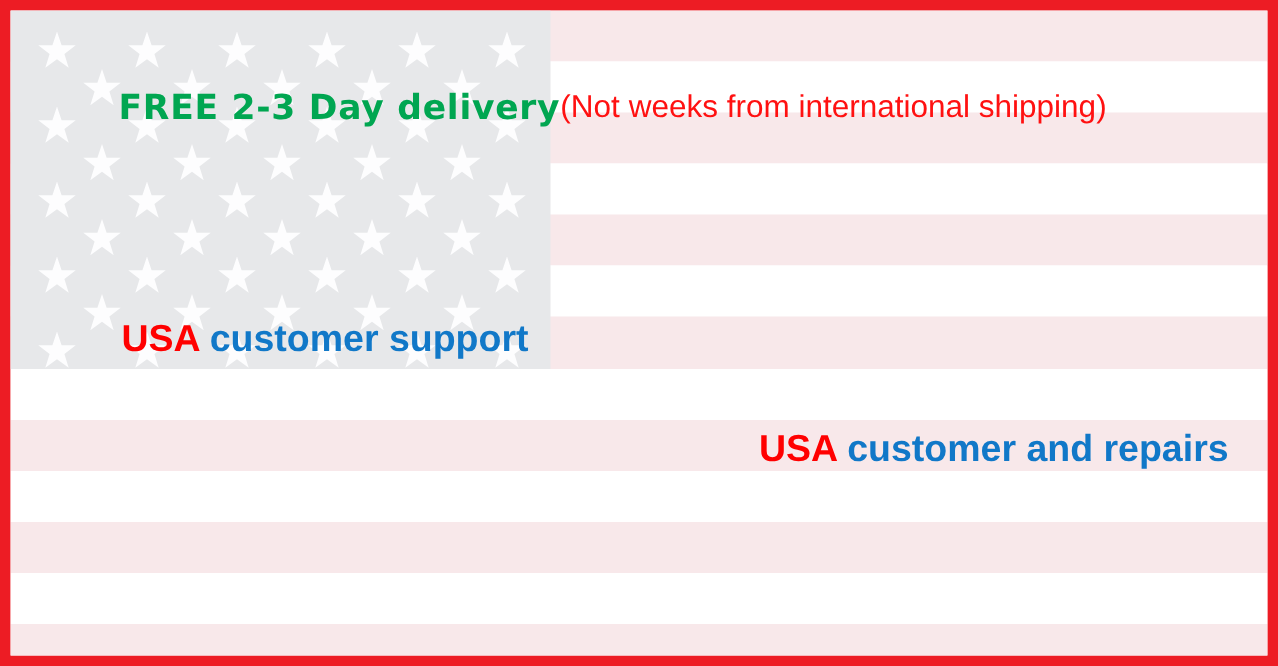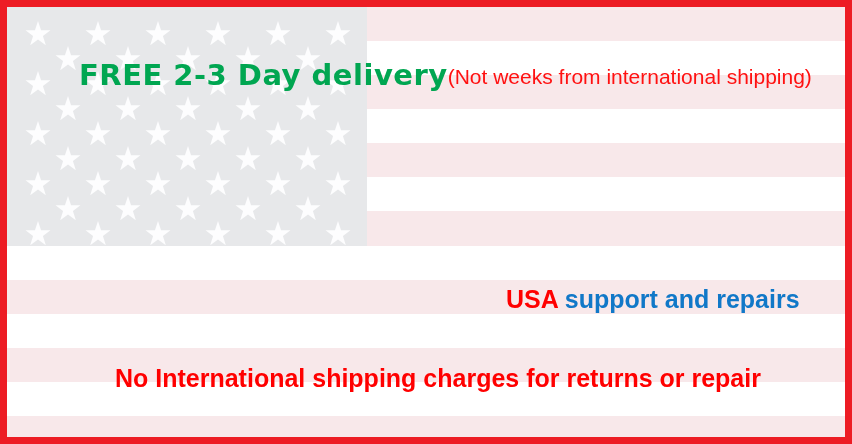--- a/index.html
+++ b/index.html
@@ -73,21 +73,21 @@
     line-height: 1;
   }
 
   
   #line-delivery {
     left: 72px;
     top: 54px;
   }
   #line-delivery .seg-free {
     font-family: "DejaVu Sans", sans-serif;
-    font-size: 29px;
+    font-size: 23px;
     font-weight: bold;
     letter-spacing: 0.5px;
     color: #00A651;
   }
   #line-delivery .seg-note {
     font-family: "Liberation Sans", sans-serif;
     font-size: 21px;
     font-weight: normal;
     color: #FF1111;
     vertical-align: 1px;
@@ -213,21 +213,23 @@
     </div>
   </div>
 
   <div id="text-layer">
 
     <div class="line" id="line-delivery">
       <span class="seg-free">FREE 2-3 Day delivery</span><span class="seg-note">(Not weeks from international shipping)</span>
     </div>
 
 
+    <div class="line" id="line-support">
+      <span class="txt-red">USA</span><span class="txt-blue"> customer support</span>
+    </div>
 
     <div class="line" id="line-returns">
-      <span class="txt-red">USA</span><span class="txt-blue"> support and repairs</span>
-    </div>
-
-    <div class="line" id="line-noshipping">No International shipping charges for returns or repair</div>
+      <span class="txt-red">USA</span><span class="txt-blue"> customer and repairs</span>
+    </div>
+
 
   </div>
 </div>
 
 </body></html>

